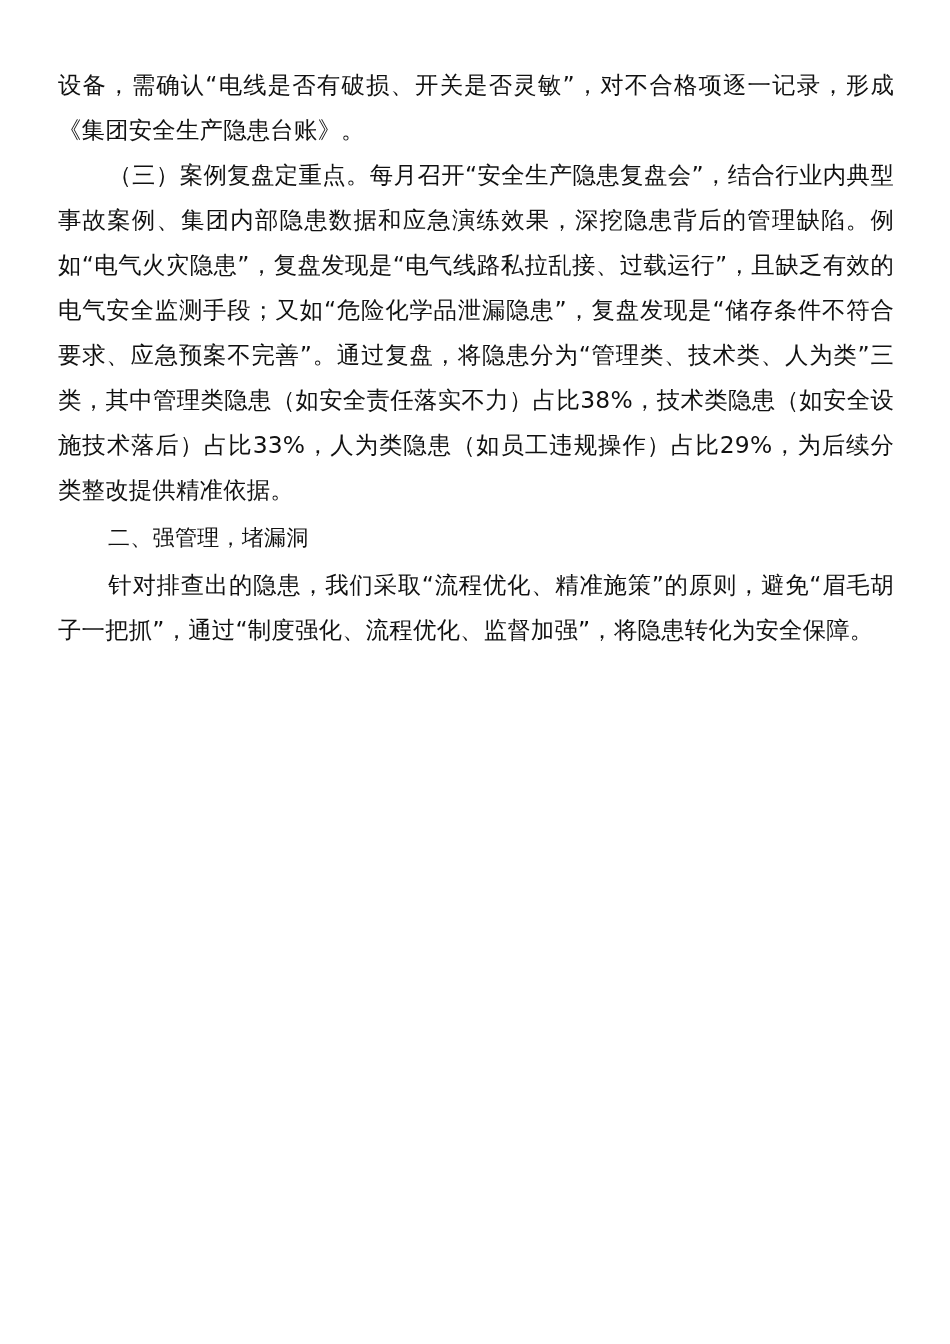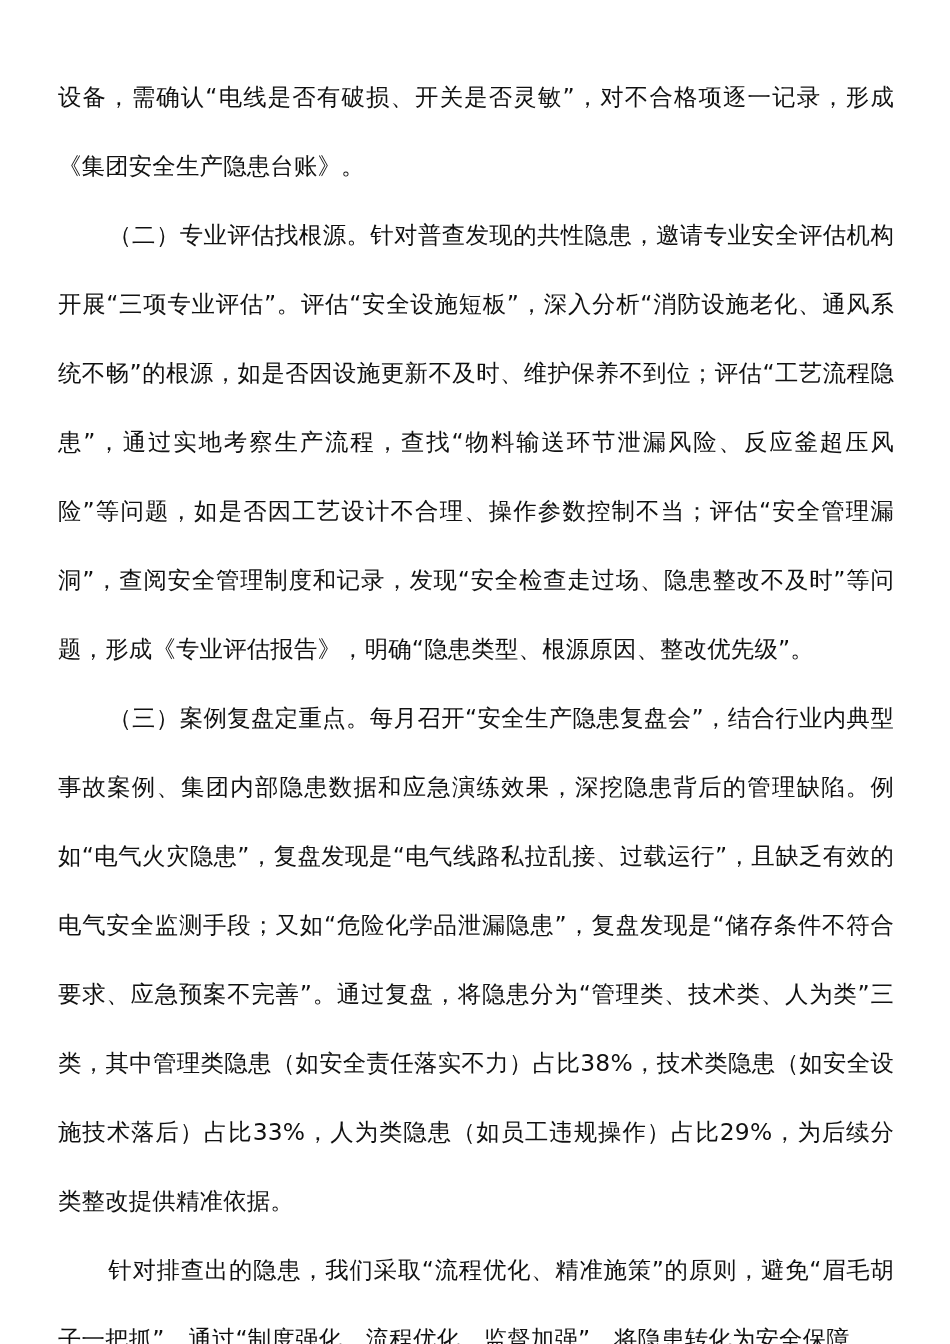--- a/index.html
+++ b/index.html
@@ -17,21 +17,21 @@
     }
     .page {
       position: absolute;
       left: 58px;
       top: 63px;
       width: 836px;
     }
     .para {
       margin: 0;
       font-size: 23.4px;
-      line-height: 69px;
+      line-height: 45px;
       text-align: justify;
       text-justify: inter-character;
       letter-spacing: 0.2px;
       word-break: break-all;
     }
     .para.indent {
       text-indent: 2.15em;
     }
     .heading {
       margin: 0;
@@ -39,16 +39,16 @@
       line-height: 49.95px;
       text-indent: 50px;
       letter-spacing: 0.3px;
     }
   </style>
 </head>
 <body>
 
 <div class="page">
   <p class="para">设备，需确认“电线是否有破损、开关是否灵敏”，对不合格项逐一记录，形成《集团安全生产隐患台账》。</p>
-  <p class="para indent">（二）专业评估找根源。针对普查发现的共性隐患，邀请专业安全评估机构开展“三项专业评估”。评估“安全设施短板”，深入分析“消防设施老化、通风系统不畅”的根源，如是否因设施更新不及时、维护保养不到位；评估“工艺流程隐患”，通过实地考察生产流程，查找“物料输送环节泄漏风险、反应釜超压风险”等问题，如是否因工艺设计不合理、操作参数控制不当；评估“安全管理漏洞”，查阅安全管理制度和记录，发现“安全检查走过场、隐患整改不及时”等问题，形成《专业评估报告》，明确“隐患类型、根源原因、整改优先级”。</p>
   <p class="para indent">（三）案例复盘定重点。每月召开“安全生产隐患复盘会”，结合行业内典型事故案例、集团内部隐患数据和应急演练效果，深挖隐患背后的管理缺陷。例如“电气火灾隐患”，复盘发现是“电气线路私拉乱接、过载运行”，且缺乏有效的电气安全监测手段；又如“危险化学品泄漏隐患”，复盘发现是“储存条件不符合要求、应急预案不完善”。通过复盘，将隐患分为“管理类、技术类、人为类”三类，其中管理类隐患（如安全责任落实不力）占比38%，技术类隐患（如安全设施技术落后）占比33%，人为类隐患（如员工违规操作）占比29%，为后续分类整改提供精准依据。</p>
+  <p class="heading">二、强管理，堵漏洞</p>
   <p class="para indent">针对排查出的隐患，我们采取“流程优化、精准施策”的原则，避免“眉毛胡子一把抓”，通过“制度强化、流程优化、监督加强”，将隐患转化为安全保障。</p>
 </div>
 
 </body></html>

